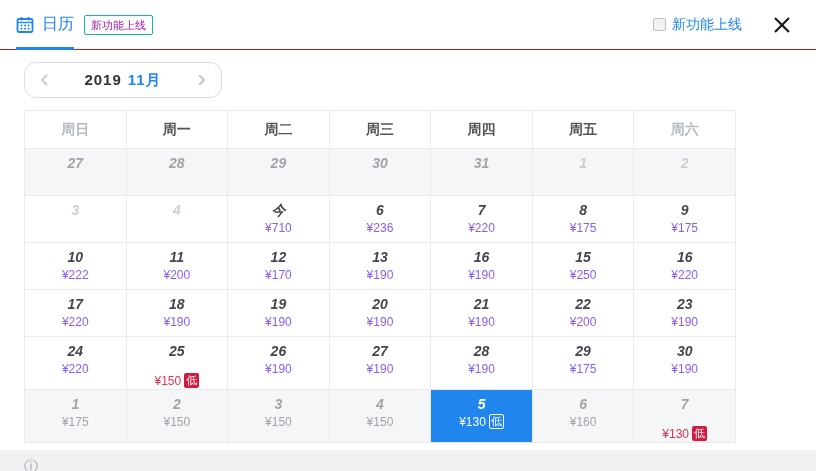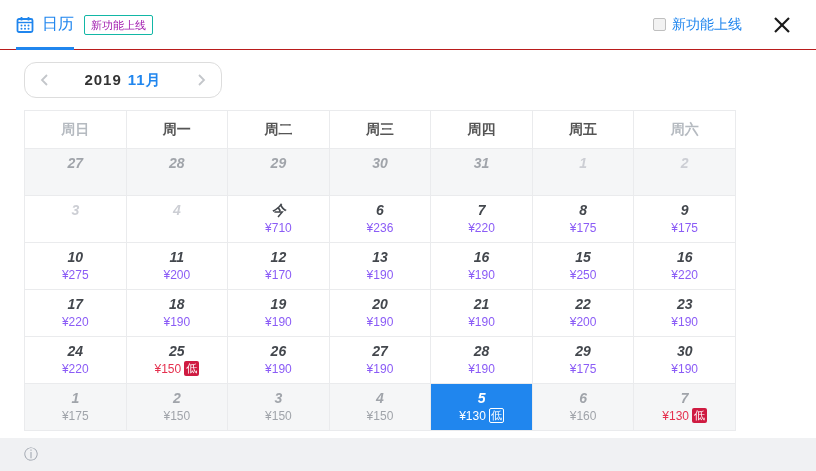--- a/index.html
+++ b/index.html
@@ -42,21 +42,21 @@
   .grid td.cell { height:47px; vertical-align:top; padding-top:5px; background:#fff; cursor:pointer; }
   tr.shaded td.cell { background:#f5f6f7; }
   .day { font-size:14px; font-weight:bold; color:#43474d; line-height:19px;font-style:italic; }
   .price { font-size:12px; color:#8b5cf6; line-height:16px; white-space:nowrap; }
   .st-oct  .day { color:#a0a4aa; }
   .st-oct { cursor:default; }
   .st-faint .day { color:#ccced4; }
   .st-faint { cursor:default; }
   .st-dec .day, .st-declow .day { color:#a0a4aa; font-weight:bold; }
   .st-dec .price { color:#a0a4aa; }
-  .st-low .price, .st-declow .price { color:#e5304e; }
+  .st-low .price, .st-declow .price { color:#e5304e;margin-top:12px; }
   .low-badge { display:inline-block; width:15px; height:15px; line-height:15px;
                font-size:11px; color:#fff; background:#cf1b41; border-radius:2px;
                margin-left:3px; vertical-align:text-bottom; font-weight:normal; }
   td.st-selected { background:#2086ee !important; }
   .st-selected .day, .st-selected .price { color:#fff; }
   .st-selected .low-badge { background:transparent; border:1px solid #fff;
                             line-height:13px; }
 
   
   .footer { margin-top:7px; height:34px; background:#f0f1f3; display:flex;
@@ -179,21 +179,21 @@
           <div class="price">¥175</div>
         </td>
         <td class="cell st-normal">
           <div class="day">9</div>
           <div class="price">¥175</div>
         </td>
       </tr>
       <tr>
         <td class="cell st-normal">
           <div class="day">10</div>
-          <div class="price">¥275</div>
+          <div class="price">¥222</div>
         </td>
         <td class="cell st-normal">
           <div class="day">11</div>
           <div class="price">¥200</div>
         </td>
         <td class="cell st-normal">
           <div class="day">12</div>
           <div class="price">¥170</div>
         </td>
         <td class="cell st-normal">

